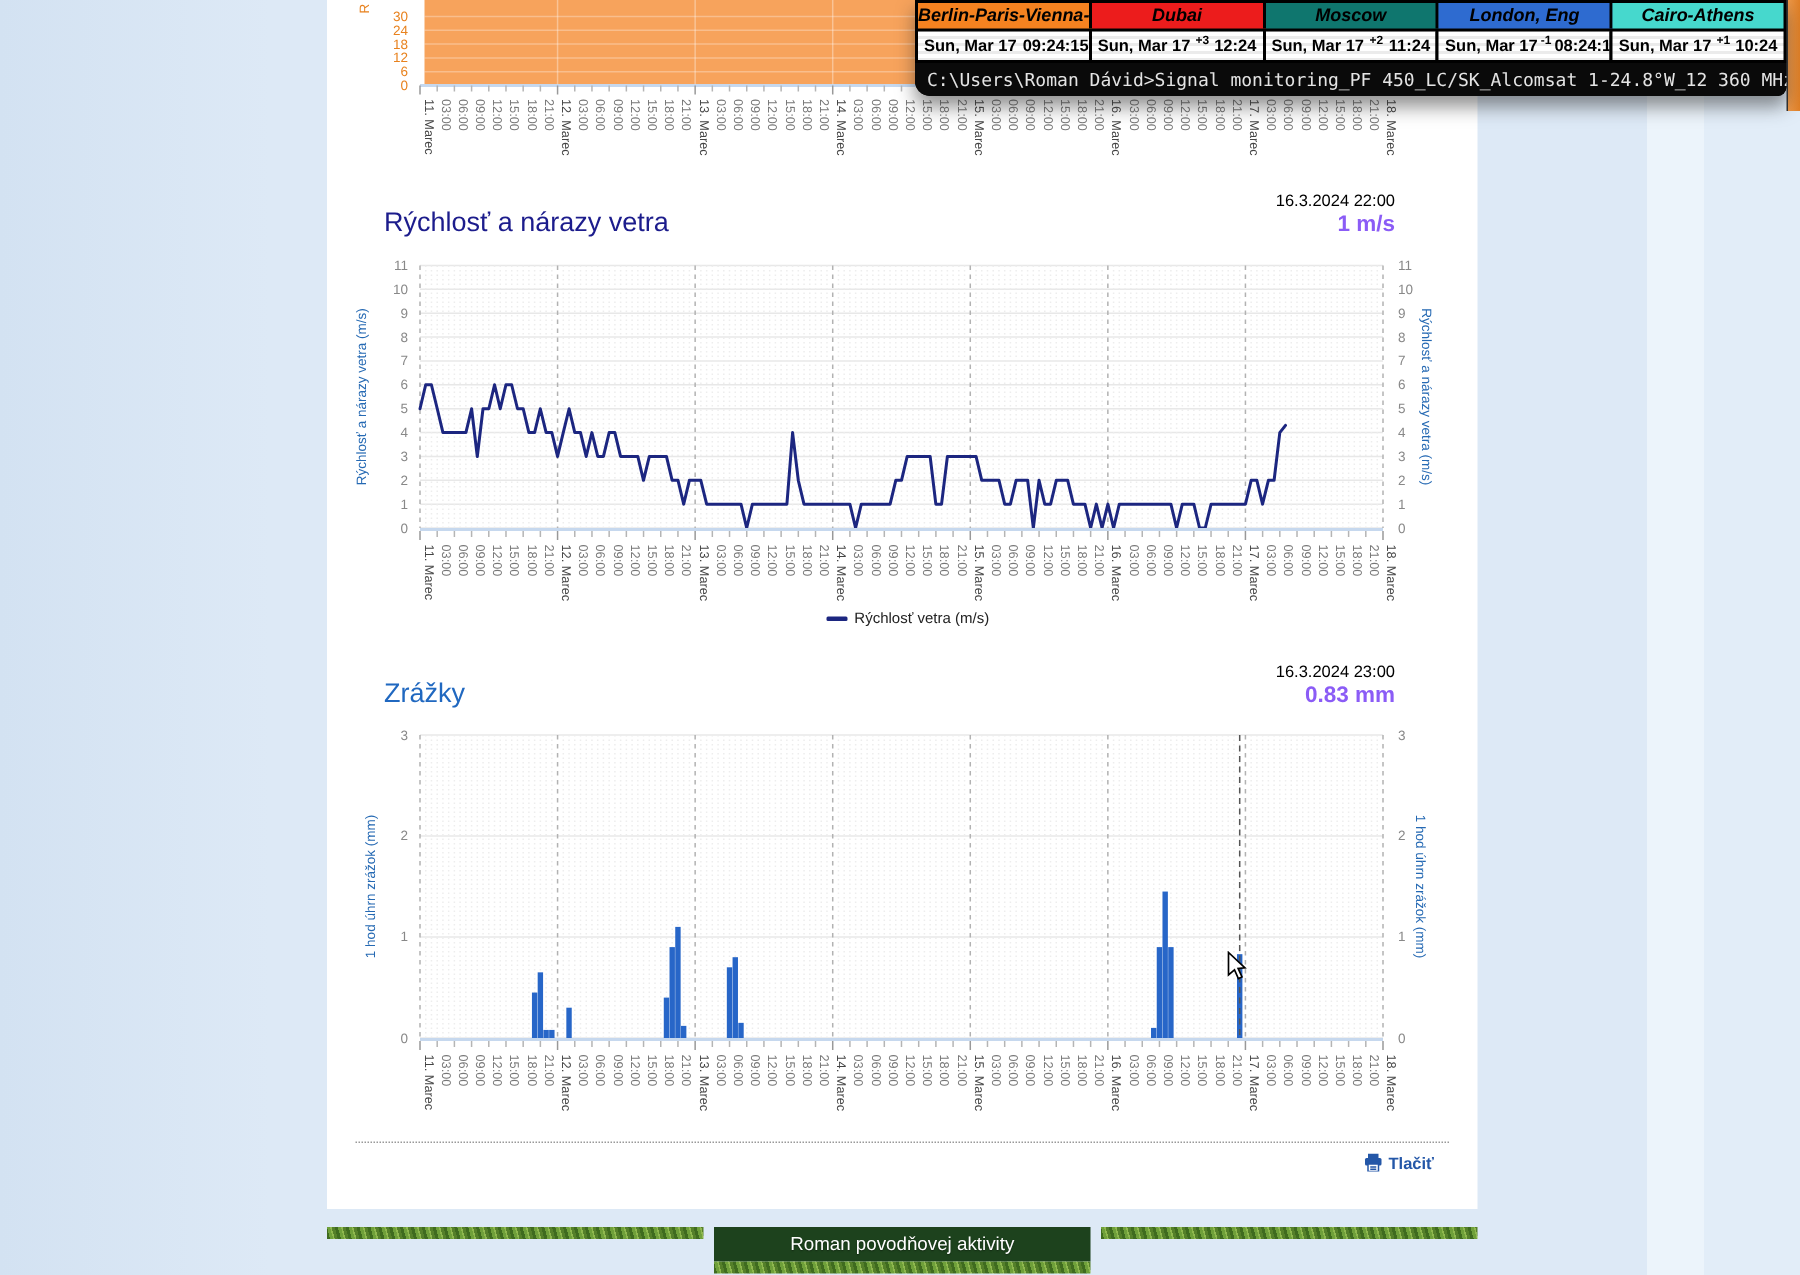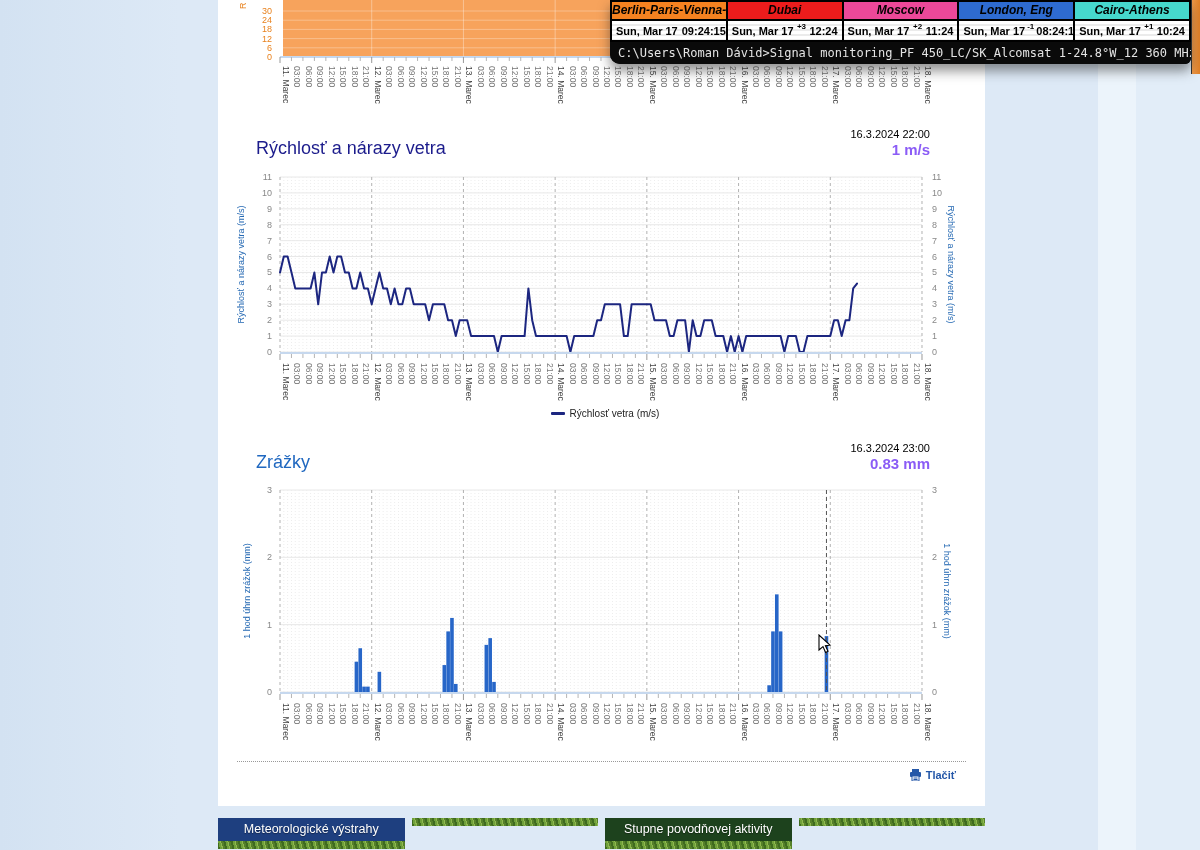--- a/index.html
+++ b/index.html
@@ -877,21 +877,21 @@
         <line x1="4.5" y1="9" x2="8.5" y2="9" stroke="#2457a8"></line>
         <line x1="4.5" y1="10.5" x2="8.5" y2="10.5" stroke="#2457a8"></line>
       </svg><span>Tlačiť</span></div>
 </div>
 
 <div class="clock-overlay">
   <div class="clock-table">
     <div class="zone-row">
       <div class="zone-cell" style="background: rgb(245, 130, 32);">Berlin-Paris-Vienna-Roma</div>
       <div class="zone-cell" style="background: rgb(236, 28, 28);">Dubai</div>
-      <div class="zone-cell" style="background: #ec4899;">Moscow</div>
+      <div class="zone-cell" style="background: #0f766e;">Moscow</div>
       <div class="zone-cell" style="background: rgb(46, 107, 208);">London, Eng</div>
       <div class="zone-cell" style="background: rgb(70, 216, 205);">Cairo-Athens</div>
     </div>
     <div class="time-row">
       <div class="time-cell">
           <span>Sun, Mar 17</span>
           <span class="tz-offset"></span>
           <span>09:24:15</span>
         </div>
       <div class="time-cell">
@@ -915,28 +915,24 @@
           <span>10:24</span>
         </div>
     </div>
   </div>
   <div class="terminal-row">C:\Users\Roman Dávid&gt;Signal monitoring_PF 450_LC/SK_Alcomsat 1-24.8°W_12 360 MHz-H TDA_14.3.2024+</div>
 </div>
 <div class="orange-edge"></div>
 
 <div class="footer-nav">
   <a class="nav-item">
-      <span class="nav-label" style="background: rgb(30, 63, 127);">Meteorologické výstrahy</span>
       <span class="nav-grass"></span>
     </a>
   <a class="nav-item">
-      <span class="nav-grass"></span>
-    </a>
-  <a class="nav-item">
-      <span class="nav-label" style="background: rgb(29, 66, 29);">Stupne povodňovej aktivity</span>
+      <span class="nav-label" style="background: rgb(29, 66, 29);">Roman povodňovej aktivity</span>
       <span class="nav-grass"></span>
     </a>
   <a class="nav-item">
       <span class="nav-grass"></span>
     </a>
 </div>
 
 <svg class="cursor" width="14" height="20" viewBox="0 0 14 20">
   <path d="M1,1 L1,16 L5,12.6 L7.6,18.4 L10,17.3 L7.4,11.7 L12,11.2 Z" fill="#fff" stroke="#000" stroke-width="1.1"></path>
 </svg>

